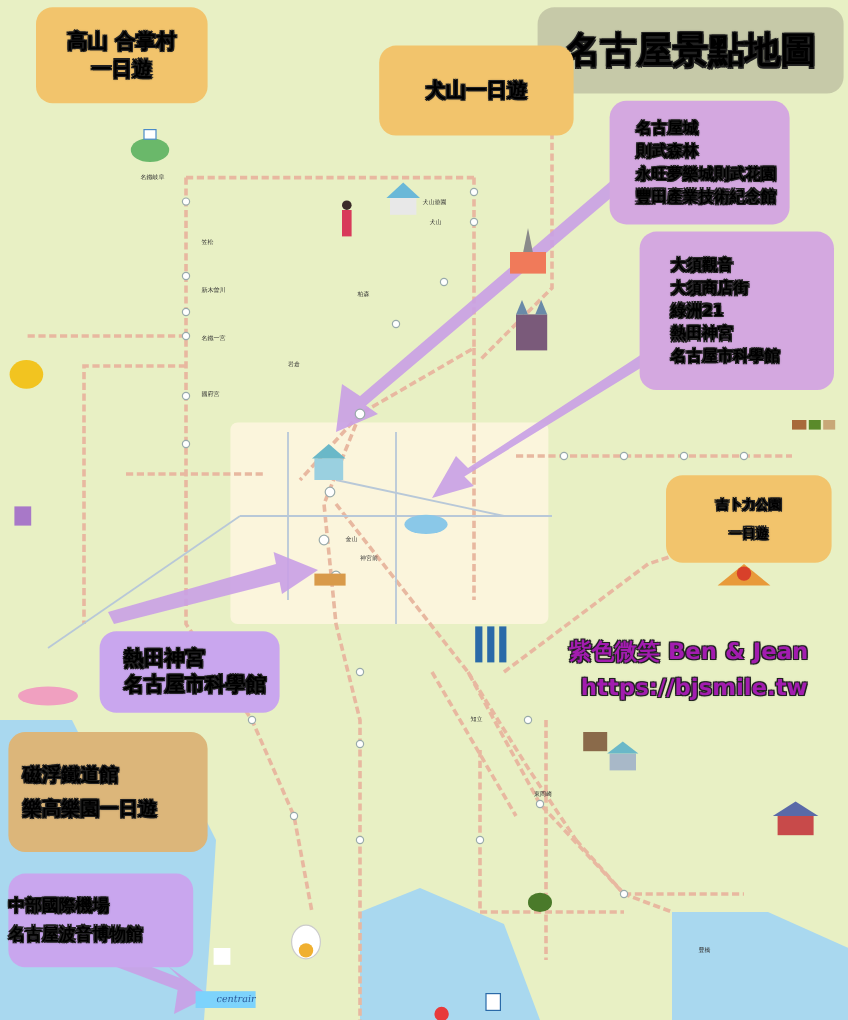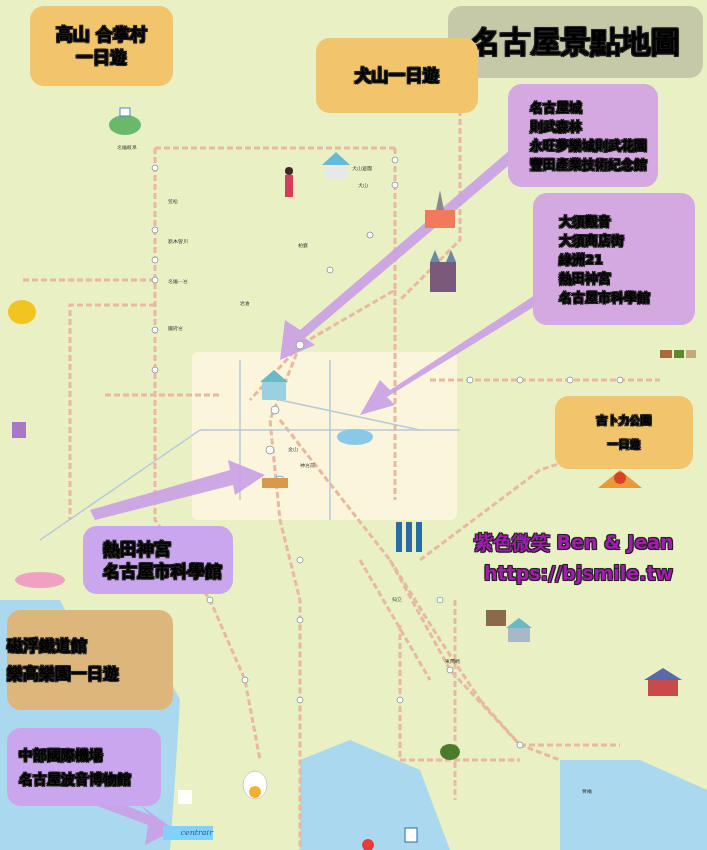--- a/index.html
+++ b/index.html
@@ -166,26 +166,26 @@
 <div class="label-box orange center" style="left:555px; top:396px; width:138px; height:73px; font-size:11px; line-height:24px;">
   <span class="line">吉卜力公園</span>
   <span class="line">一日遊</span>
 </div>
 
 <div class="label-box lavender lines" style="left:83px; top:526px; width:150px; height:68px; font-size:17px; padding-left:20px; line-height:22px;">
   <span class="line">熱田神宮</span>
   <span class="line">名古屋市科學館</span>
 </div>
 
-<div class="label-box tan lines" style="left:7px; top:610px; width:166px; height:100px; font-size:16px; padding-left:0; line-height:28px;">
+<div class="label-box tan lines" style="left:7px; top:610px; width:166px; height:100px; font-size:16px; padding-left:12px; line-height:28px;">
   <span class="line">磁浮鐵道館</span>
   <span class="line">樂高樂園一日遊</span>
 </div>
 
-<div class="label-box lavender lines" style="left:7px; top:728px; width:154px; height:78px; font-size:14px; padding-left:12px; line-height:24px;">
+<div class="label-box lavender lines" style="left:7px; top:728px; width:154px; height:78px; font-size:14px; line-height:24px;">
   <span class="line">中部國際機場</span>
   <span class="line">名古屋波音博物館</span>
 </div>
 
 <div class="credit" style="left:474px; top:530px; font-size:19px;">紫色微笑 Ben &amp; Jean</div>
 <div class="credit" style="left:484px; top:562px; font-size:19px;">https://bjsmile.tw</div>
 
 <div style="position:absolute; left:163px; top:826px; width:50px; height:14px; background:#7dd3fc; color:#2a5a9a; font-size:8px; font-style:italic; text-align:right; line-height:14px; font-family:'DejaVu Serif', serif;">centrair</div>
 
 <div class="st" style="left:117px; top:144px;">名鐵岐阜</div>

